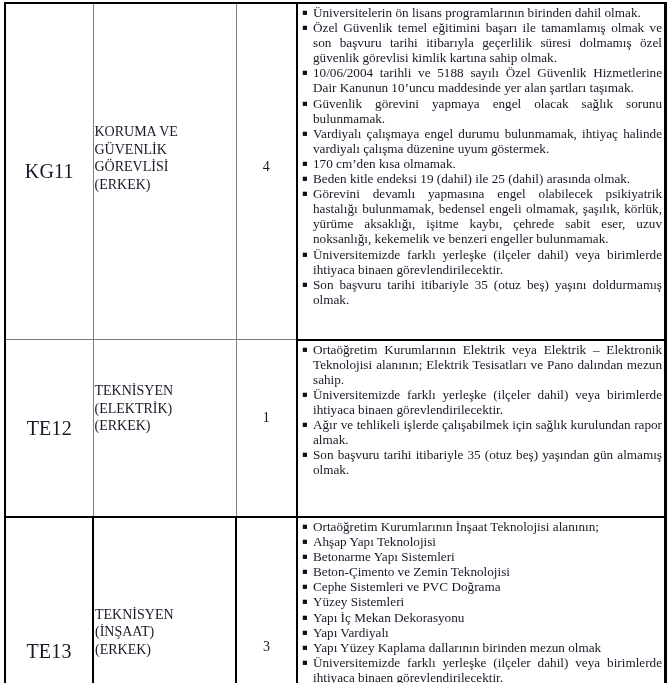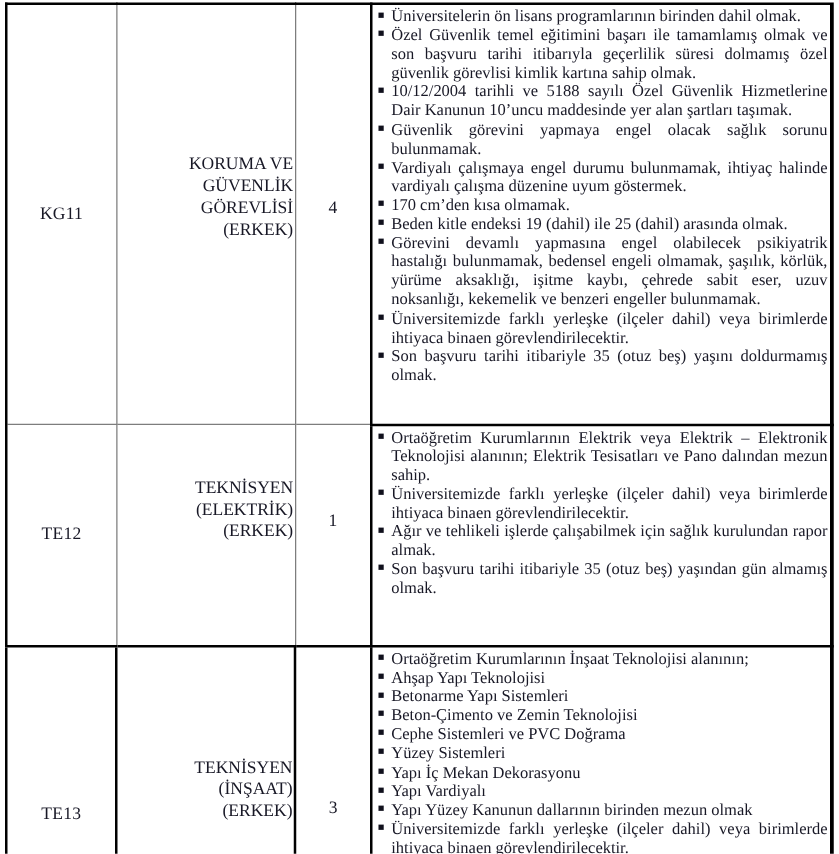--- a/index.html
+++ b/index.html
@@ -37,25 +37,25 @@
     border: 1px solid #7d7d7d;
     vertical-align: middle;
     overflow: hidden;
   }
   tr:nth-child(1) td { height: 306px; }
   tr:nth-child(2) td { height: 135px; }
   tr:nth-child(3) td { height: 226px; }
 
   td.cell-code {
     text-align: center;
-    font-size: 14px;
+    font-size: 20px;
     letter-spacing: 0.2px;
   }
   td.cell-title {
-    text-align: right;
+    text-align: left;
     font-size: 14px;
     line-height: 17.5px;
     white-space: pre-line;
     padding-bottom: 28px;
   }
   td.cell-count {
     text-align: center;
     font-size: 14px;
     padding-bottom: 10px;
   }
@@ -107,21 +107,21 @@
     <td class="cell-code">KG11</td>
     <td class="cell-title">KORUMA VE
 GÜVENLİK
 GÖREVLİSİ
 (ERKEK)</td>
     <td class="cell-count">4</td>
     <td class="cell-req">
       <ul class="req-list">
               <li><span class="bullet">▪</span><span>Üniversitelerin ön lisans programlarının birinden dahil olmak.</span></li>
               <li><span class="bullet">▪</span><span>Özel Güvenlik temel eğitimini başarı ile tamamlamış olmak ve son başvuru tarihi itibarıyla geçerlilik süresi dolmamış özel güvenlik görevlisi kimlik kartına sahip olmak.</span></li>
-              <li><span class="bullet">▪</span><span>10/12/2004 tarihli ve 5188 sayılı Özel Güvenlik Hizmetlerine Dair Kanunun 10’uncu maddesinde yer alan şartları taşımak.</span></li>
+              <li><span class="bullet">▪</span><span>10/06/2004 tarihli ve 5188 sayılı Özel Güvenlik Hizmetlerine Dair Kanunun 10’uncu maddesinde yer alan şartları taşımak.</span></li>
               <li><span class="bullet">▪</span><span>Güvenlik görevini yapmaya engel olacak sağlık sorunu bulunmamak.</span></li>
               <li><span class="bullet">▪</span><span>Vardiyalı çalışmaya engel durumu bulunmamak, ihtiyaç halinde vardiyalı çalışma düzenine uyum göstermek.</span></li>
               <li><span class="bullet">▪</span><span>170 cm’den kısa olmamak.</span></li>
               <li><span class="bullet">▪</span><span>Beden kitle endeksi 19 (dahil) ile 25 (dahil) arasında olmak.</span></li>
               <li><span class="bullet">▪</span><span>Görevini devamlı yapmasına engel olabilecek psikiyatrik hastalığı bulunmamak, bedensel engeli olmamak, şaşılık, körlük, yürüme aksaklığı, işitme kaybı, çehrede sabit eser, uzuv noksanlığı, kekemelik ve benzeri engeller bulunmamak.</span></li>
               <li><span class="bullet">▪</span><span>Üniversitemizde farklı yerleşke (ilçeler dahil) veya birimlerde ihtiyaca binaen görevlendirilecektir.</span></li>
               <li><span class="bullet">▪</span><span>Son başvuru tarihi itibariyle 35 (otuz beş) yaşını doldurmamış olmak.</span></li>
             </ul>
     </td>
   </tr>
@@ -151,20 +151,20 @@
     <td class="cell-req">
       <ul class="req-list">
               <li><span class="bullet">▪</span><span>Ortaöğretim Kurumlarının İnşaat Teknolojisi alanının;</span></li>
               <li><span class="bullet">▪</span><span>Ahşap Yapı Teknolojisi</span></li>
               <li><span class="bullet">▪</span><span>Betonarme Yapı Sistemleri</span></li>
               <li><span class="bullet">▪</span><span>Beton-Çimento ve Zemin Teknolojisi</span></li>
               <li><span class="bullet">▪</span><span>Cephe Sistemleri ve PVC Doğrama</span></li>
               <li><span class="bullet">▪</span><span>Yüzey Sistemleri</span></li>
               <li><span class="bullet">▪</span><span>Yapı İç Mekan Dekorasyonu</span></li>
               <li><span class="bullet">▪</span><span>Yapı Vardiyalı</span></li>
-              <li><span class="bullet">▪</span><span>Yapı Yüzey Kanunun dallarının birinden mezun olmak</span></li>
+              <li><span class="bullet">▪</span><span>Yapı Yüzey Kaplama dallarının birinden mezun olmak</span></li>
               <li><span class="bullet">▪</span><span>Üniversitemizde farklı yerleşke (ilçeler dahil) veya birimlerde ihtiyaca binaen görevlendirilecektir.</span></li>
             </ul>
     </td>
   </tr>
 </tbody>
   </table>
 </div>
 
 </body></html>

